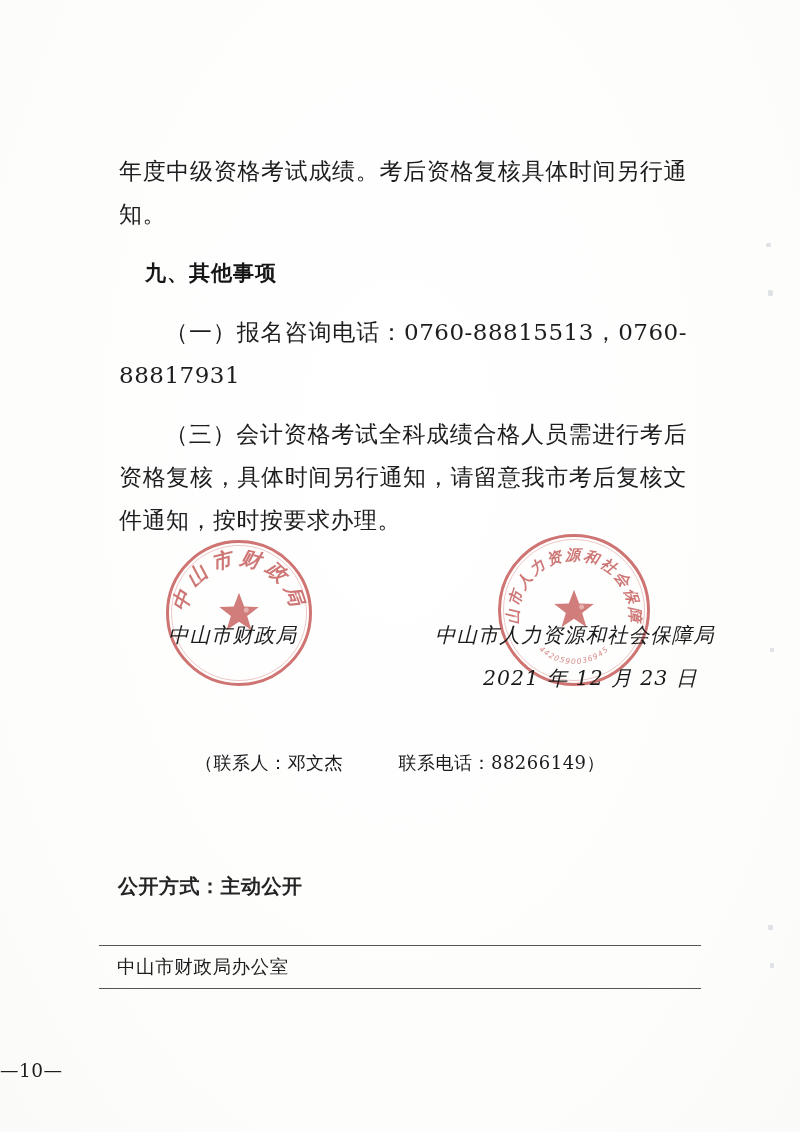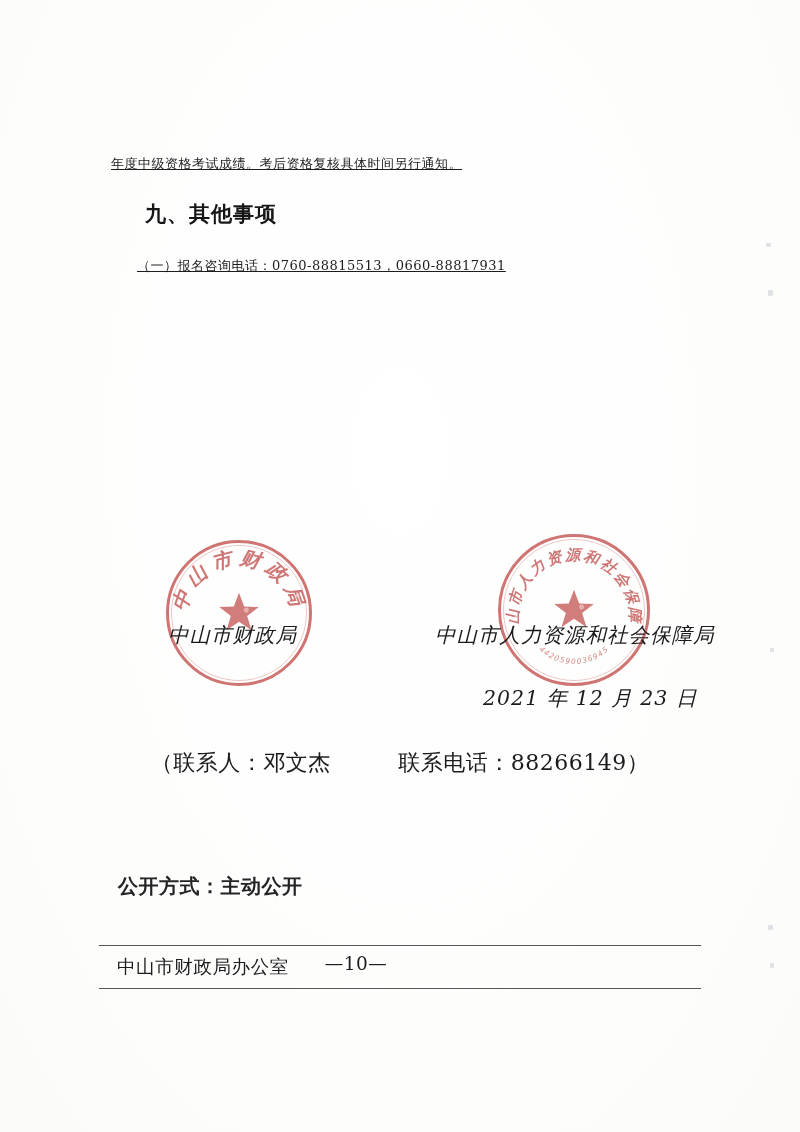--- a/index.html
+++ b/index.html
@@ -28,29 +28,28 @@
 
   
   .doc-body {
     position: absolute;
     left: 103px;
     top: 134px;
     width: 600px;
   }
 
   .para {
-    font-size: 13px;
+    font-size: 23px;
     line-height: 43px;
     letter-spacing: 0.5px;
     text-align: justify;
     text-justify: inter-ideograph;
     color: #1d1d1d;
-    margin: 8px;
+    margin: 16px;
     white-space: pre-wrap;
-    text-decoration: underline;
   }
   .para.indent {
     text-indent: 2em;
   }
 
   .section-heading {
     font-family: Liberation Serif, serif;
     font-weight: bold;
     font-size: 21px;
     line-height: 43px;
@@ -146,21 +145,21 @@
     letter-spacing: 1px;
     white-space: nowrap;
   }
 
   .contact-line {
     position: absolute;
     left: 0;
     top: 748px;
     width: 800px;
     text-align: center;
-    font-size: 22px;
+    font-size: 18px;
     line-height: 30px;
     letter-spacing: 0.5px;
     color: #1b1b1b;
     white-space: pre;
   }
 
   
   .disclosure {
     position: absolute;
     left: 118px;
@@ -195,23 +194,23 @@
   .footer-cell {
     font-size: 18.5px;
     letter-spacing: 0.6px;
     color: #1d1d1d;
     white-space: nowrap;
   }
 
   .page-number {
     position: absolute;
     left: 0;
-    top: 953px;
+    top: 1060px;
     width: 712px;
-    text-align: center;
+    text-align: left;
     font-size: 18.5px;
     letter-spacing: 0.5px;
     color: #1d1d1d;
   }
 
   
   .speck {
     position: absolute;
     background: #c9cdd4;
     opacity: 0.55;
@@ -221,23 +220,24 @@
 </head>
 <body>
 
 <div class="page">
 
   <div class="doc-body">
     <p class="para">年度中级资格考试成绩。考后资格复核具体时间另行通知。</p>
 
     <p class="section-heading">九、其他事项</p>
 
-    <p class="para indent">（一）报名咨询电话：0760-88815513，0660-88817931</p>
-
-
+    <p class="para indent">（一）报名咨询电话：0760-88815513，0760-88817931</p>
+
+
+    <p class="para indent">（三）会计资格考试全科成绩合格人员需进行考后资格复核，具体时间另行通知，请留意我市考后复核文件通知，按时按要求办理。</p>
   </div>
 
   <div class="signature-zone">
 
     <div class="seal" style="left:150px; top:20px; width:146px; height:146px;">
       <div class="seal-ring"></div>
       <div class="seal-ring inner"></div>
 
       <svg class="seal-arc-text" viewBox="0 0 146 146">
         <defs>
@@ -281,21 +281,21 @@
 
       <svg class="seal-star" viewBox="0 0 100 100">
         <polygon fill="currentColor" points="50,4 61.8,35.5 95,36.5 68.5,57 78.5,89 50,70 21.5,89 31.5,57 5,36.5 38.2,35.5"></polygon>
       </svg>
 
       <div class="seal-texture"></div>
     </div>
 
     <div class="sig-line" style="left:419px; top:100px;">中山市人力资源和社会保障局</div>
 
-    <div class="sig-line" style="left:467px; top:143px;margin-top:20px;">2021 年 12 月 23 日</div>
+    <div class="sig-line" style="left:467px; top:143px;">2021 年 12 月 23 日</div>
   </div>
 
   <div class="contact-line">（联系人：邓文杰　　　联系电话：88266149）</div>
 
   <div class="disclosure">公开方式：主动公开</div>
 
   <div class="footer">
     <div class="footer-rule"></div>
     <div class="footer-row">
       <span class="footer-cell">中山市财政局办公室</span>

